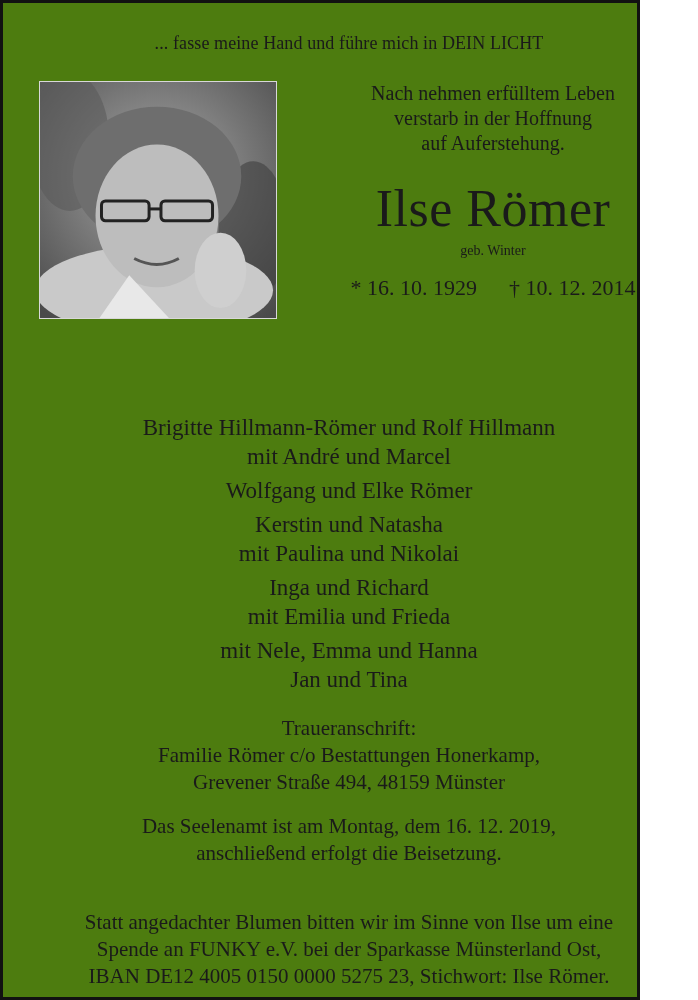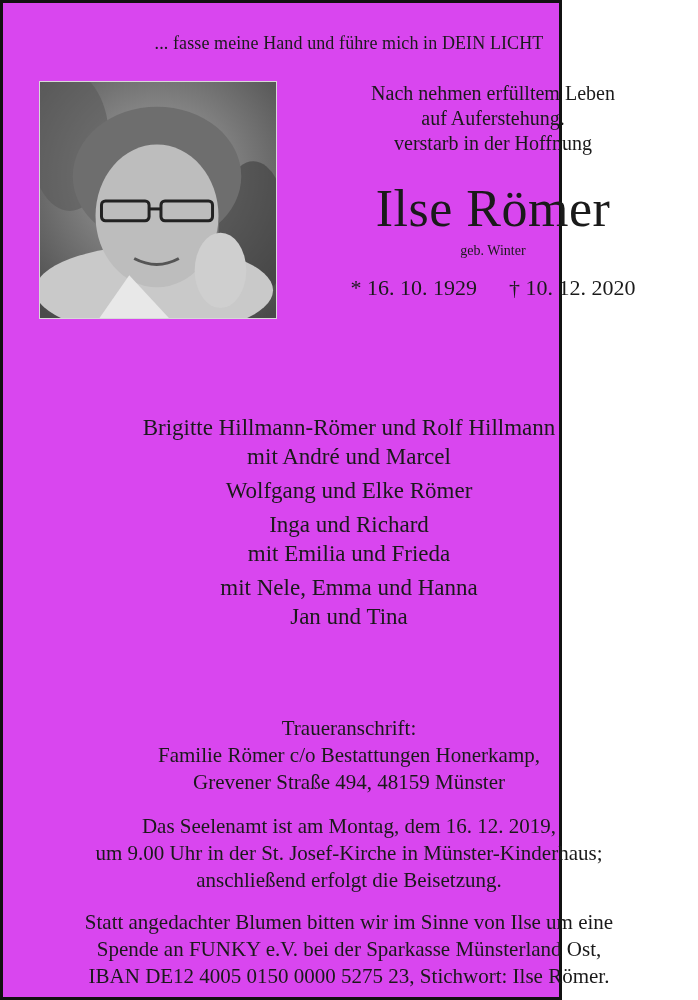--- a/index.html
+++ b/index.html
@@ -1,22 +1,22 @@
 <!DOCTYPE html>
 <html><head>
 <meta charset="utf-8">
 <style>
   html, body { margin: 0; padding: 0; background: #ffffff; }
   body { width: 698px; height: 1000px; overflow: hidden; }
   .frame {
     position: absolute; left: 0; top: 0;
-    width: 562px; height: 1000px;
+    width: 640px; height: 1000px;
     box-sizing: border-box;
     border: 3px solid #111111;
-    background: #d946ef;
+    background: #4d7c0f;
     font-family: "Liberation Serif", "DejaVu Serif", serif;
     color: #1a1a1a;
   }
   .abs { position: absolute; text-align: center; white-space: nowrap; }
   .motto { left: 0; width: 692px; top: 30px; font-size: 18px; letter-spacing: 0.1px; }
   .photo {
     position: absolute; left: 36px; top: 78px; width: 238px; height: 238px;
     box-sizing: border-box; border: 1px solid #d8d8d8;
     background: #7a7a7a; overflow: hidden;
   }
@@ -59,58 +59,61 @@
       <rect x="122" y="120" width="52" height="20" rx="4" fill="none" stroke="#222" stroke-width="3"></rect>
       <line x1="110" y1="128" x2="122" y2="128" stroke="#222" stroke-width="3"></line>
       <path d="M95 178 Q118 190 140 178" stroke="#555" stroke-width="3" fill="none"></path>
       <ellipse cx="182" cy="190" rx="26" ry="38" fill="#cfcfcf"></ellipse>
       <path d="M60 238 L90 195 L130 238 Z" fill="#e8e8e8"></path>
     </svg>
   </div>
 
   <div class="abs intro">
     <div>Nach nehmen erfülltem Leben</div>
+    <div>verstarb in der Hoffnung</div>
     <div>auf Auferstehung.</div>
-    <div>verstarb in der Hoffnung</div>
   </div>
 
   <div class="abs name">Ilse Römer</div>
   <div class="abs birthname">geb. Winter</div>
   <div class="abs dates">
-    <span>* 16. 10. 1929</span><span class="gap"></span><span>† 10. 12. 2020</span>
+    <span>* 16. 10. 1929</span><span class="gap"></span><span>† 10. 12. 2014</span>
   </div>
 
 
   <div class="abs family">
     <div class="grp">
       <div>Brigitte Hillmann-Römer und Rolf Hillmann</div>
       <div>mit André und Marcel</div>
     </div>
     <div class="grp">
       <div>Wolfgang und Elke Römer</div>
+    </div>
+    <div class="grp">
+      <div>Kerstin und Natasha</div>
+      <div>mit Paulina und Nikolai</div>
     </div>
     <div class="grp">
       <div>Inga und Richard</div>
       <div>mit Emilia und Frieda</div>
     </div>
     <div class="grp">
       <div>mit Nele, Emma und Hanna</div>
       <div>Jan und Tina</div>
     </div>
   </div>
 
   <div class="abs address">
     <div>Traueranschrift:</div>
     <div>Familie Römer c/o Bestattungen Honerkamp,</div>
     <div>Grevener Straße 494, 48159 Münster</div>
   </div>
 
   <div class="abs service">
     <div>Das Seelenamt ist am Montag, dem 16. 12. 2019,</div>
-    <div>um 9.00 Uhr in der St. Josef-Kirche in Münster-Kinderhaus;</div>
     <div>anschließend erfolgt die Beisetzung.</div>
   </div>
 
   <div class="abs donation">
     <div>Statt angedachter Blumen bitten wir im Sinne von Ilse um eine</div>
     <div>Spende an FUNKY e.V. bei der Sparkasse Münsterland Ost,</div>
     <div>IBAN DE12 4005 0150 0000 5275 23, Stichwort: Ilse Römer.</div>
   </div>
 
 </div>

